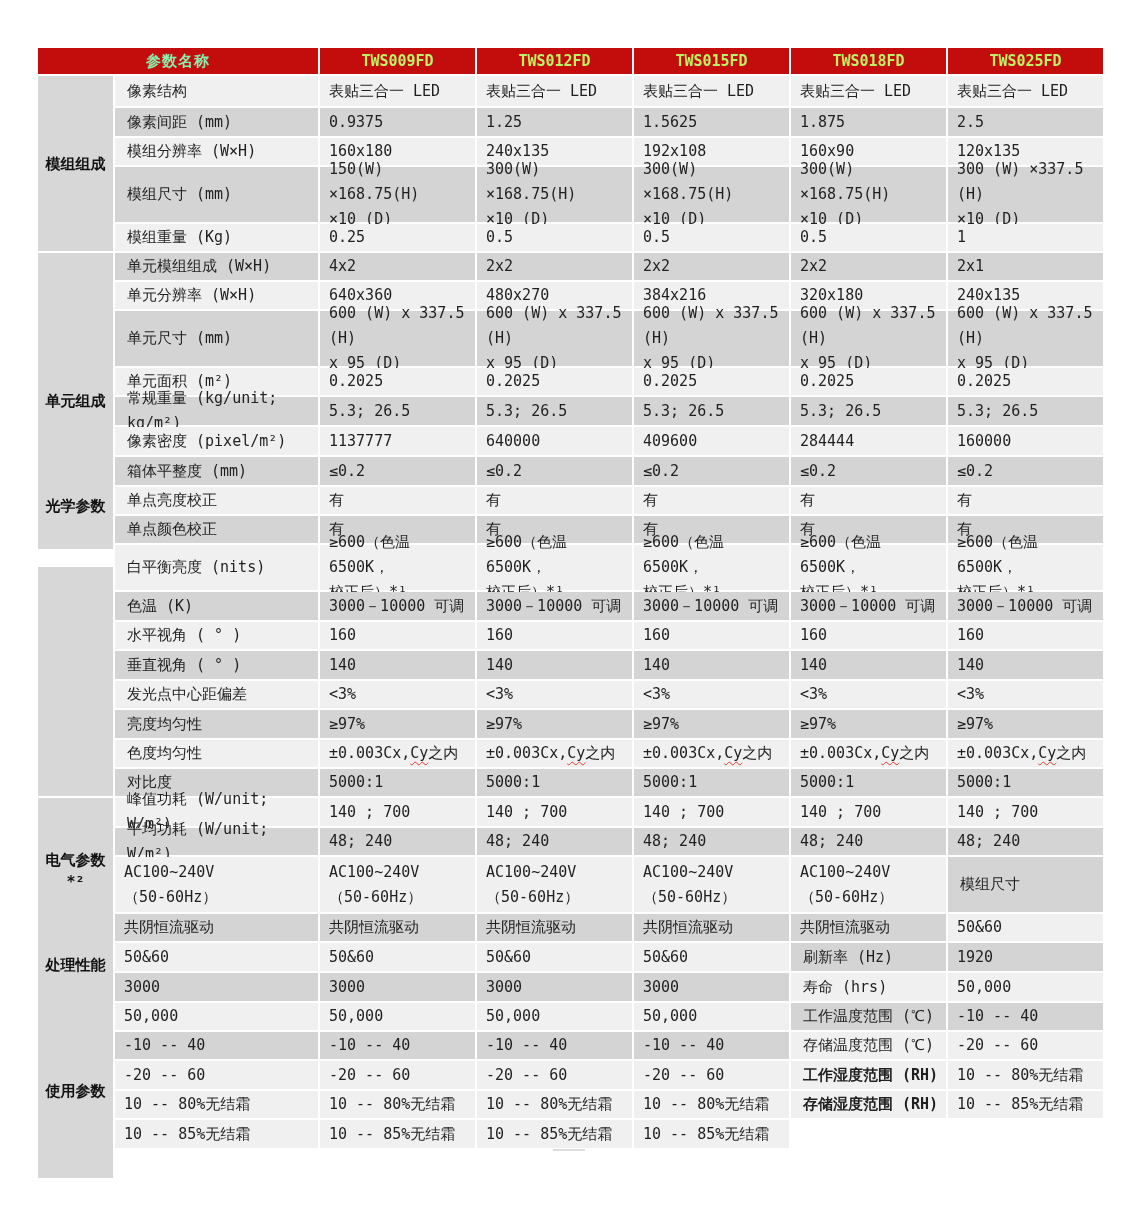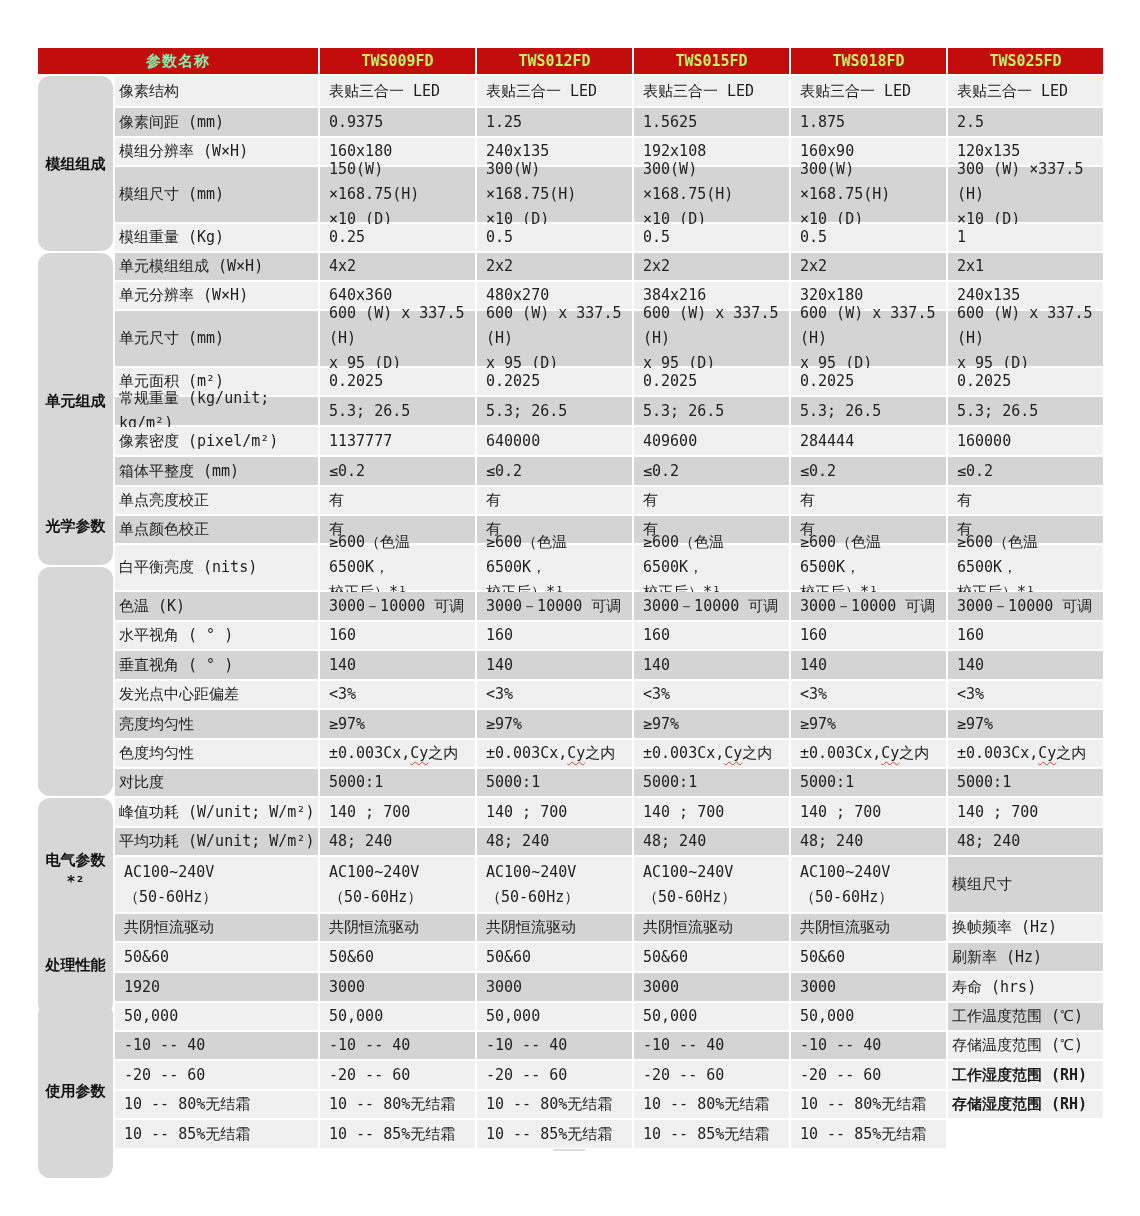--- a/index.html
+++ b/index.html
@@ -27,31 +27,31 @@
   .cell{
     display:flex;align-items:center;
     white-space:pre-line;line-height:25px;
     box-sizing:border-box;
   }
   .cell.head{
     background:#c30d0d;color:#bef264;font-weight:bold;
     justify-content:center;line-height:normal;
   }
   .cell.head.filler{background:#c30d0d;}
-  .cell.param{padding-left:4px;background:#f0f0f0;}
+  .cell.param{padding-left:12px;background:#f0f0f0;}
   .cell.value{padding-left:9px;background:#f0f0f0;}
   .cell.shade-D{background:#d4d4d4;}
   .cell.bold{font-weight:bold;}
   .wavy{text-decoration:underline;text-decoration-style:wavy;text-decoration-color:#e03a2f;text-decoration-thickness:1px;text-underline-offset:3px;}
   
   .group-cell{
     position:absolute;left:38px;width:75px;background:#d7d7d7;
     display:flex;align-items:center;justify-content:center;text-align:center;
     font-weight:bold;color:#111;white-space:pre-line;line-height:22px;
-    box-sizing:border-box;z-index:1;border-radius:12px;
+    box-sizing:border-box;z-index:1;
   }
   
   .artifact-dash{
     position:absolute;left:553px;top:1149px;width:32px;height:2px;
     background:#dcdcdc;
   }
 </style>
 </head>
 <body>
 
@@ -234,21 +234,20 @@
     <div class="cell value">AC100~240V
 （50-60Hz）</div>
     <div class="cell value">AC100~240V
 （50-60Hz）</div>
     <div class="cell param shade-D">模组尺寸</div>
     <div class="cell value shade-D">共阴恒流驱动</div>
     <div class="cell value shade-D">共阴恒流驱动</div>
     <div class="cell value shade-D">共阴恒流驱动</div>
     <div class="cell value shade-D">共阴恒流驱动</div>
     <div class="cell value shade-D">共阴恒流驱动</div>
-    <div class="cell param">换帧频率 (Hz)</div>
     <div class="cell value">50&amp;60</div>
     <div class="cell value">50&amp;60</div>
     <div class="cell value">50&amp;60</div>
     <div class="cell value">50&amp;60</div>
     <div class="cell value">50&amp;60</div>
     <div class="cell param shade-D">刷新率 (Hz)</div>
     <div class="cell value shade-D">1920</div>
     <div class="cell value shade-D">3000</div>
     <div class="cell value shade-D">3000</div>
     <div class="cell value shade-D">3000</div>
@@ -281,21 +280,21 @@
     <div class="cell value">10 -- 85%无结霜</div>
     <div class="cell value">10 -- 85%无结霜</div>
     <div class="cell value">10 -- 85%无结霜</div>
     <div class="cell value">10 -- 85%无结霜</div>
     <div class="cell value">10 -- 85%无结霜</div>
   </div>
 
 <div id="group-col">
     <div class="group-cell" style="top: 76px; height: 175px;">模组组成</div>
     <div class="group-cell" style="top: 253px; height: 296px;">单元组成</div>
-    <div class="group-cell" style="top: 487px; height: 78px;">光学参数</div>
+    <div class="group-cell" style="top: 467px; height: 78px;">光学参数</div>
     <div class="group-cell" style="top: 567px; height: 229px;"></div>
     <div class="group-cell" style="top: 798px; height: 146px;">电气参数
 *²</div>
     <div class="group-cell" style="top: 914px; height: 101px;">处理性能</div>
     <div class="group-cell" style="top: 1003px; height: 175px;">使用参数</div>
   </div>
 
 <div class="artifact-dash"></div>
 
 </body></html>

